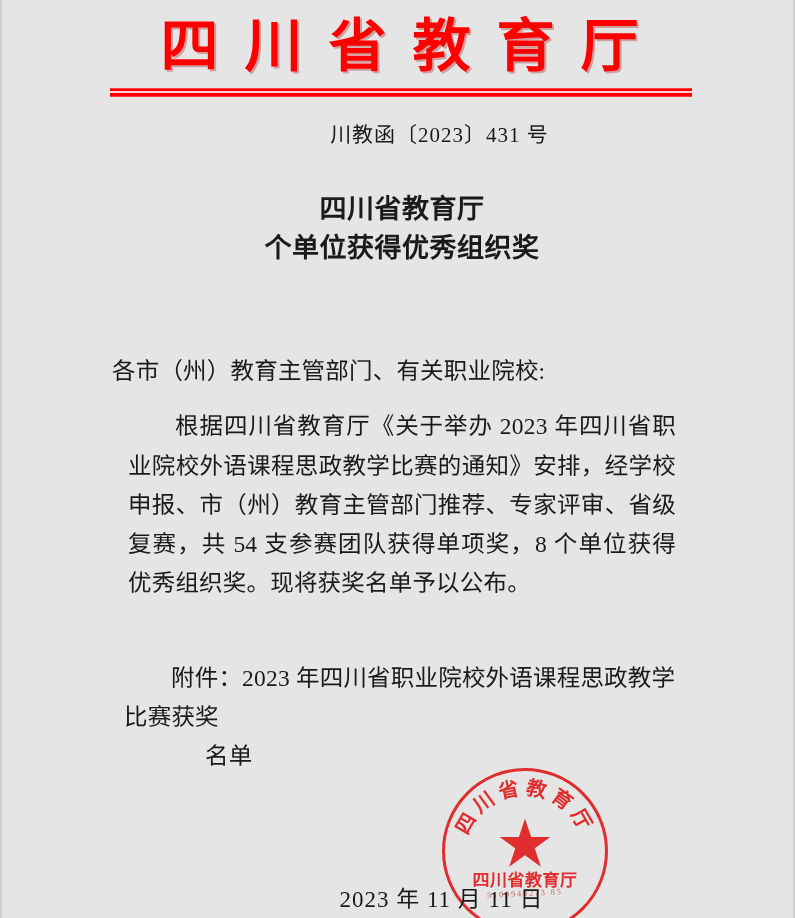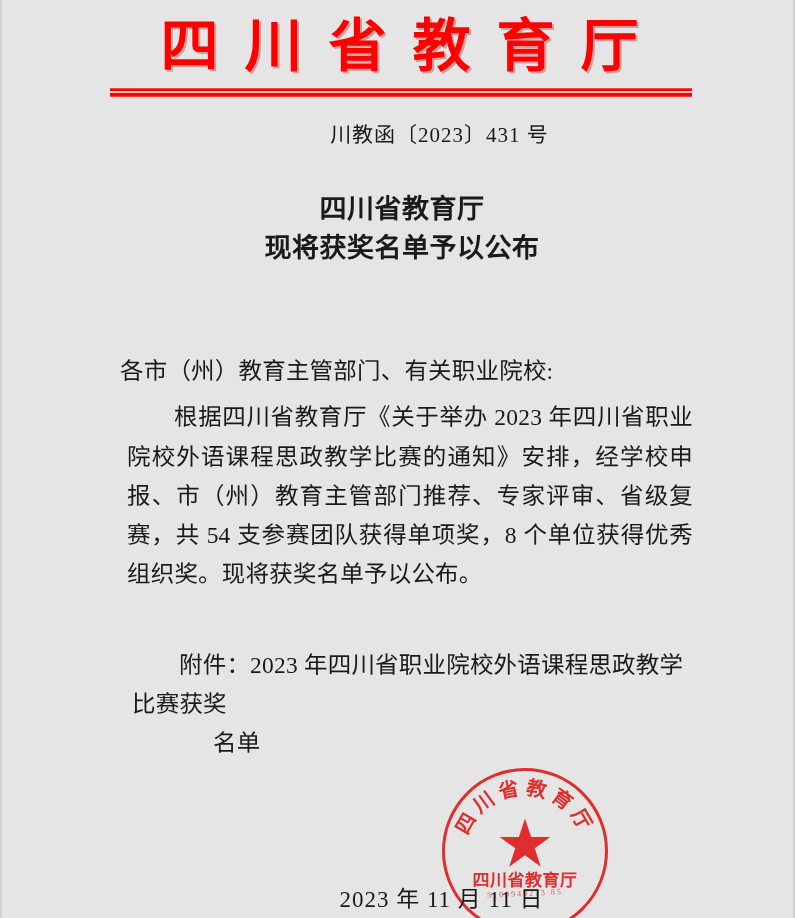--- a/index.html
+++ b/index.html
@@ -92,31 +92,31 @@
     font-weight: bold;
     line-height: 39px;
     letter-spacing: 0.5px;
   }
   .doc-title .tline { display: block; white-space: nowrap; }
 
   
   .body-block {
     position: absolute;
     top: 352px;
-    left: 118px;
+    left: 110px;
     width: 580px;
     font-size: 23.5px;
     line-height: 39.3px;
     letter-spacing: 0.2px;
   }
 
   .salutation { margin: 0; text-align: justify; }
 
   .para {
-    margin: 7px;
+    margin: 16px;
     text-indent: 2em;
     text-align: justify;
     text-justify: inter-ideograph;
   }
 
   .attachment {
     margin: 12px;
     padding-top: 39px;
     text-indent: 2em;
   }
@@ -213,21 +213,21 @@
 
   <div class="letterhead">
     <span class="letterhead-title">四川省教育厅</span>
   </div>
   <div class="letterhead-rule"></div>
 
   <div class="doc-number">川教函〔2023〕431 号</div>
 
   <div class="doc-title">
     <span class="tline">四川省教育厅</span>
-    <span class="tline">现将获奖名单予以公布</span>
+    <span class="tline">个单位获得优秀组织奖</span>
   </div>
 
   <div class="body-block">
 
     <p class="salutation">各市（州）教育主管部门、有关职业院校:</p>
 
     <p class="para">根据四川省教育厅《关于举办 2023 年四川省职业院校外语课程思政教学比赛的通知》安排，经学校申报、市（州）教育主管部门推荐、专家评审、省级复赛，共 54 支参赛团队获得单项奖，8 个单位获得优秀组织奖。现将获奖名单予以公布。</p>
 
 
     <p class="attachment">

